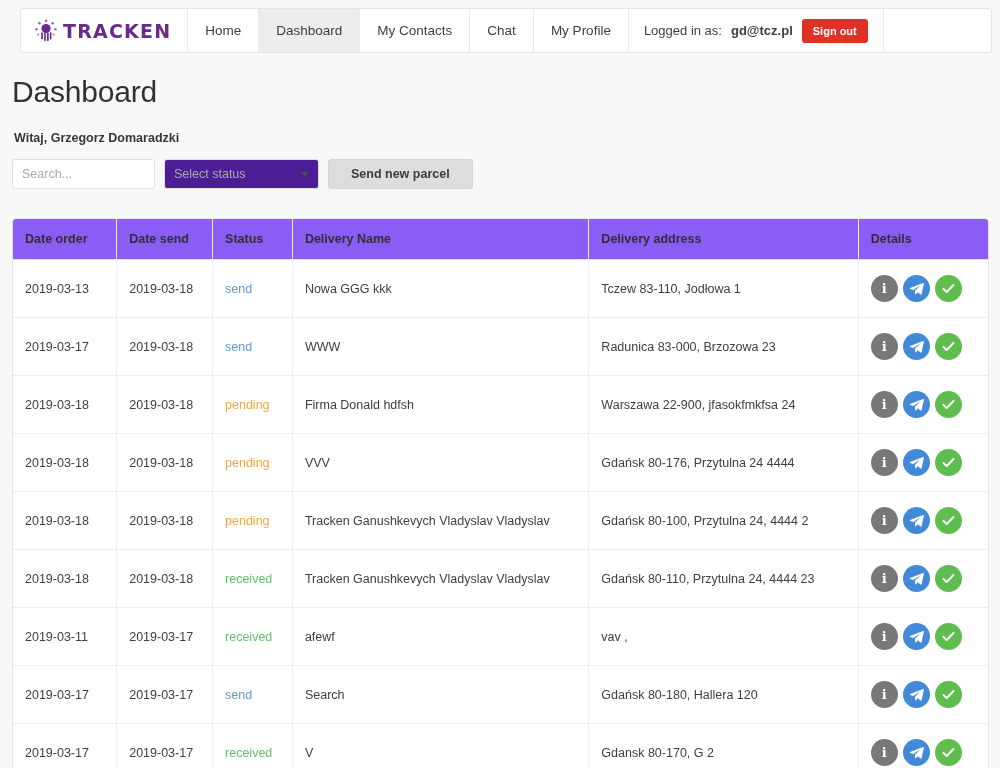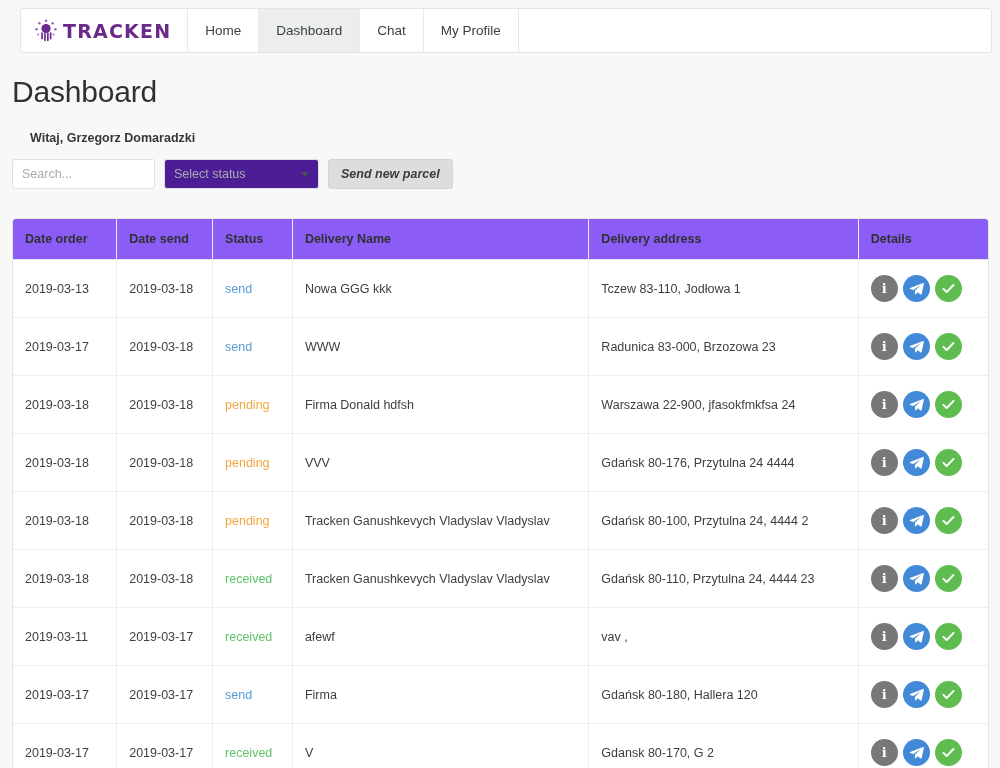--- a/index.html
+++ b/index.html
@@ -78,21 +78,21 @@
     font-size: 30px;
     font-weight: normal;
     color: #2f3133;
     margin: 22px 0 0 2px;
     letter-spacing: -0.2px;
   }
   .greeting {
     font-size: 12.5px;
     font-weight: bold;
     color: #35383a;
-    margin: 22px 0 0 20px;
+    margin: 22px 0 0 4px;
   }
 
   
   .filters {
     display: flex;
     align-items: center;
     gap: 9px;
     margin: 14px 0 0 2px;
   }
   .search-input {
@@ -131,24 +131,23 @@
     border-top: 5px solid #4a4c4e;
   }
   .parcel-btn {
     height: 30px;
     background: #dcdddf;
     border: 1px solid #d3d4d6;
     border-radius: 3px;
     font-size: 12.5px;
     font-weight: bold;
     color: #3a3c3e;
-    padding: 0 12px;
+    padding: 0 22px;
     cursor: pointer;
     font-family: "Liberation Sans", sans-serif;
-    font-style: italic;
   }
 
   
   .table-wrap {
     margin: 29px 0 0 2px;
     width: 977px;
     border: 1px solid #e4e5e7;
     border-radius: 4px;
     background: #ffffff;
     overflow: hidden;
@@ -233,26 +232,34 @@
     <span class="brand-text">TRACKEN</span>
   </div>
 
   <div class="nav-item">
     <span>Home</span>
   </div>
   <div class="nav-item active">
     <span>Dashboard</span>
   </div>
   <div class="nav-item">
+    <span>My Contacts</span>
+  </div>
+  <div class="nav-item">
     <span>Chat</span>
   </div>
   <div class="nav-item">
     <span>My Profile</span>
   </div>
 
+  <div class="nav-user">
+    <span>Logged in as:</span>
+    <b>gd@tcz.pl</b>
+    <button class="signout-btn">Sign out</button>
+  </div>
   <div class="nav-spacer"></div>
 </div>
 
 <div class="page">
   <h1 class="page-title">Dashboard</h1>
   <div class="greeting">Witaj, Grzegorz Domaradzki</div>
 
   <div class="filters">
     <input class="search-input" type="text" placeholder="Search..." style="">
     <div class="status-select">
@@ -440,21 +447,21 @@
                     <path d="M2.6 8.4 6 11.8 13.3 4.3" stroke="#ffffff" stroke-width="2.1" fill="none" stroke-linecap="round" stroke-linejoin="round"></path>
                   </svg>
                 </button>
               </div>
             </td>
           </tr>
           <tr>
             <td class="col-dateorder">2019-03-17</td>
             <td class="col-datesend">2019-03-17</td>
             <td class="col-status"><span class="st-send">send</span></td>
-            <td class="col-name">Firma</td>
+            <td class="col-name">Search</td>
             <td class="col-address">Gdańsk 80-180, Hallera 120</td>
             <td class="col-details">
               <div class="actions">
                 <button class="act act-info">
                   <span class="glyph">i</span>
                 </button>
                 <button class="act act-send">
                   <svg width="15" height="15" viewBox="0 0 16 16">
                     <path d="M15 2.2 1.2 7.4c-.5.2-.5.8 0 1l3.4 1.2 8.1-5.4-6.4 6.2.3 3.5c.1.5.6.6.9.2l1.8-2 3.1 2.3c.4.3.9.1 1-.4L15.9 3c.1-.6-.4-1-.9-.8z" fill="#ffffff"></path>
                   </svg>

